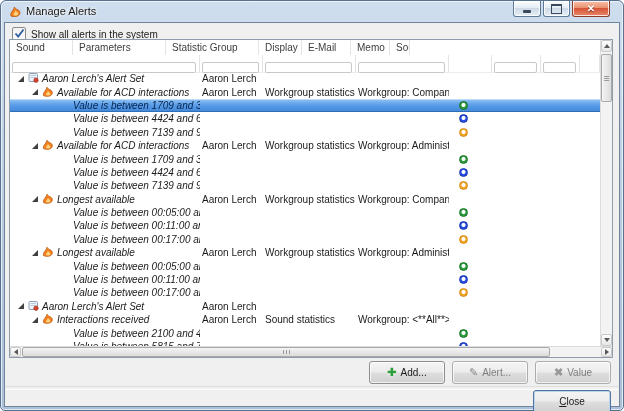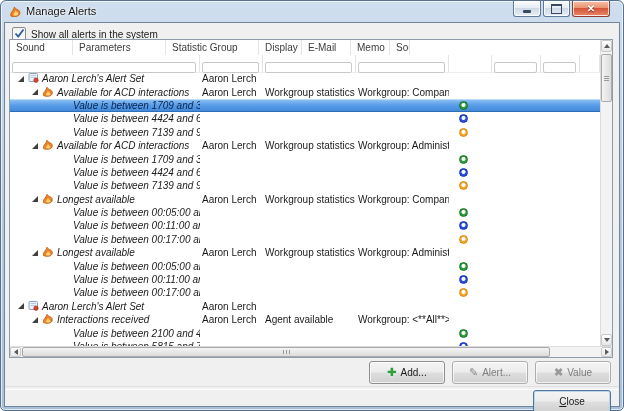--- a/index.html
+++ b/index.html
@@ -444,21 +444,21 @@
                 <span class="row-icon"><svg width="12" height="11" viewBox="0 0 12 11">
                     <path d="M1.5,9.5 C0.8,6 3.6,6 5,1.2 C6,4 9,3.2 10,5.4 C11,7.8 9.4,9.8 6.6,10.2 C4.6,10.4 2.4,10.2 1.5,9.5 Z" fill="#f08223" stroke="#b95408" stroke-width="0.8"></path>
                     <path d="M4,9.3 C3.6,7.5 5.4,6.9 6,5 C6.6,6.4 8.2,6.4 8.4,7.7 C8.6,9 7.3,9.6 6.2,9.6 Z" fill="#ffd27a"></path>
                   </svg></span>
                 <span class="rlabel">Interactions received</span>
               </div>
               <div class="cell " style="width: 63px;">
                 <span class="ctext">Aaron Lerch</span>
               </div>
               <div class="cell " style="width: 93px;">
-                <span class="ctext">Agent available</span>
+                <span class="ctext">Sound statistics</span>
               </div>
               <div class="cell " style="width: 93px;">
                 <span class="ctext">Workgroup:  &lt;**All**&gt;,...</span>
               </div>
               <div class="cell display-cell" style="width: 43px;"></div>
               <div class="cell " style="width: 49px;"></div>
               <div class="cell " style="width: 39px;"></div>
               <div class="cell " style="width: 20px;"></div>
             </div>
             <div class="trow lvl3">

